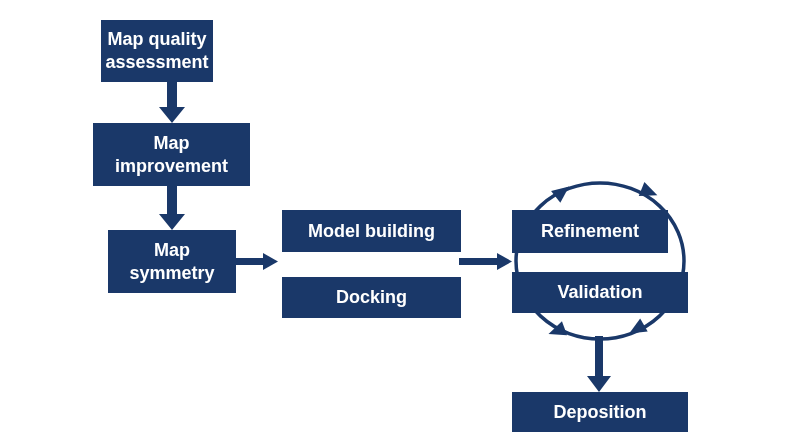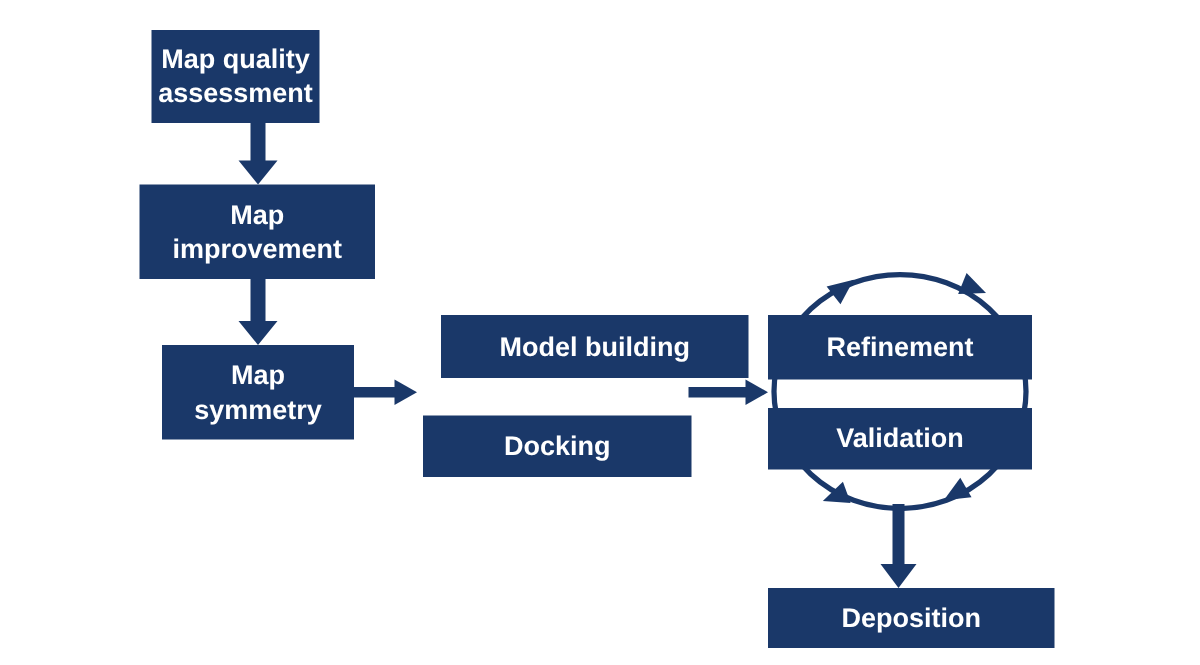--- a/index.html
+++ b/index.html
@@ -105,33 +105,33 @@
   <div class="node" style="left:93px;  top:123px; width:157px; height:63px;">
     <span>Map
 improvement</span>
   </div>
 
   <div class="node" style="left:108px; top:230px; width:128px; height:63px;">
     <span>Map
 symmetry</span>
   </div>
 
-  <div class="node" style="left:282px; top:210px; width:205px; height:42px;margin-left:12px;">
+  <div class="node" style="left:282px; top:210px; width:179px; height:42px;">
     <span>Model building</span>
   </div>
 
   <div class="node" style="left:282px; top:277px; width:179px; height:41px;">
     <span>Docking</span>
   </div>
 
-  <div class="node" style="left:512px; top:210px; width:176px; height:43px;">
+  <div class="node" style="left:512px; top:210px; width:156px; height:43px;">
     <span>Refinement</span>
   </div>
 
   <div class="node" style="left:512px; top:272px; width:176px; height:41px;">
     <span>Validation</span>
   </div>
 
-  <div class="node" style="left:512px; top:392px; width:191px; height:40px;">
+  <div class="node" style="left:512px; top:392px; width:176px; height:40px;">
     <span>Deposition</span>
   </div>
 
 </div>
 
 </body></html>

